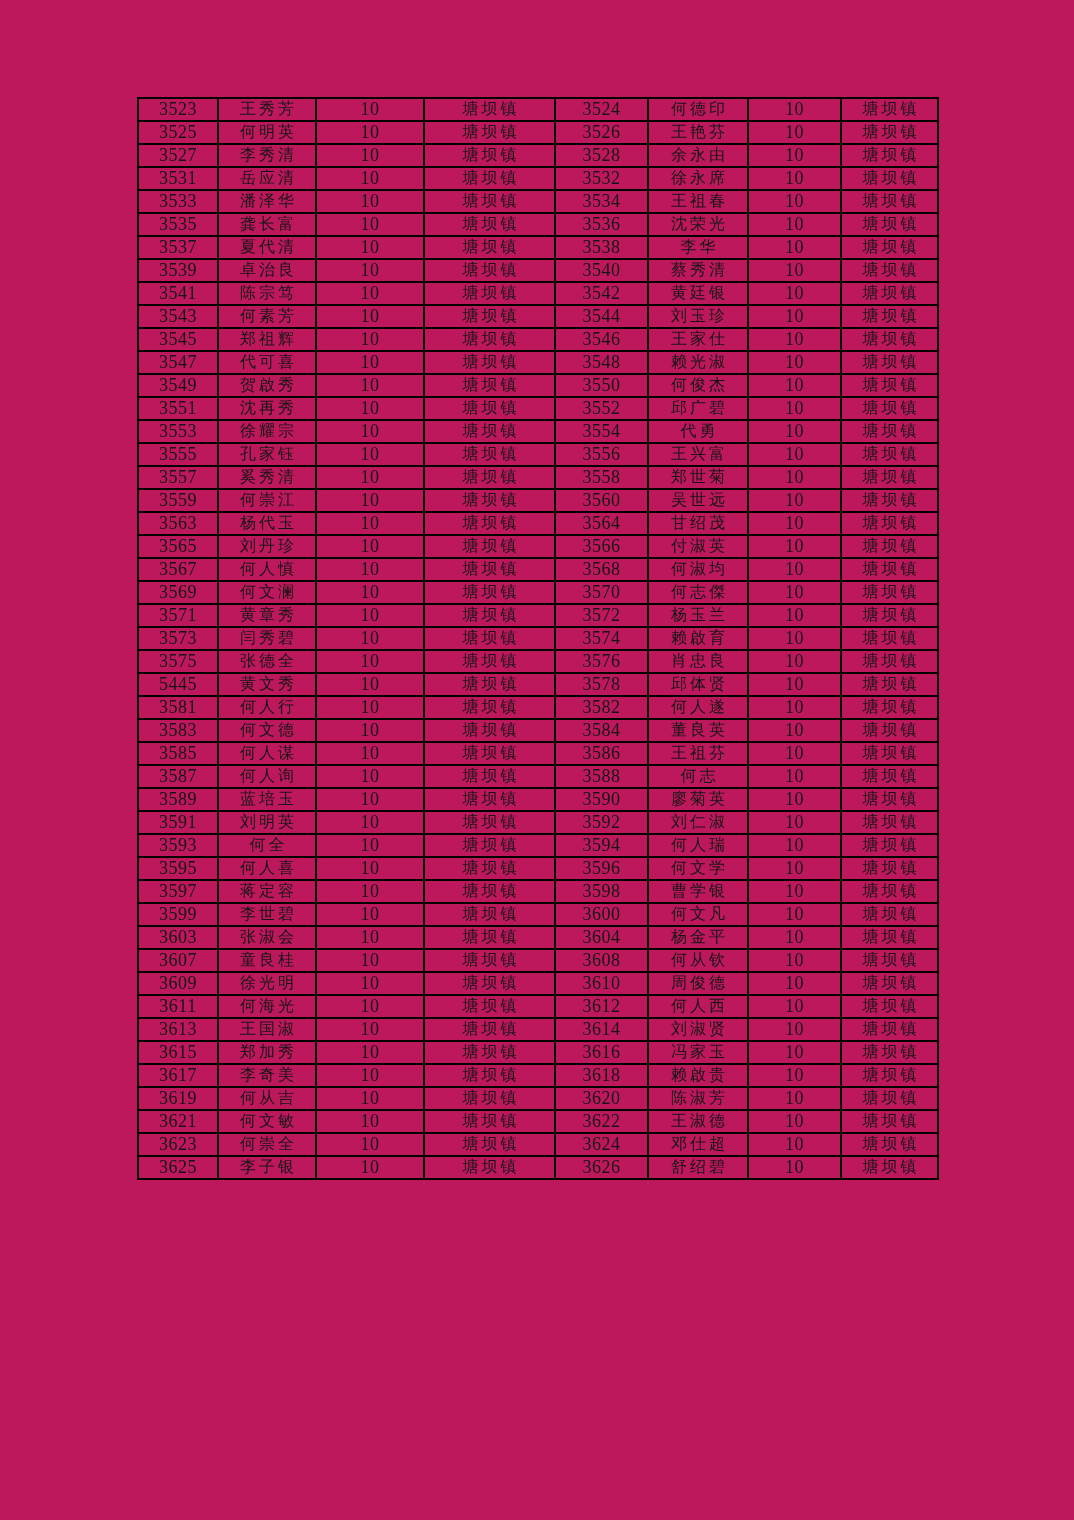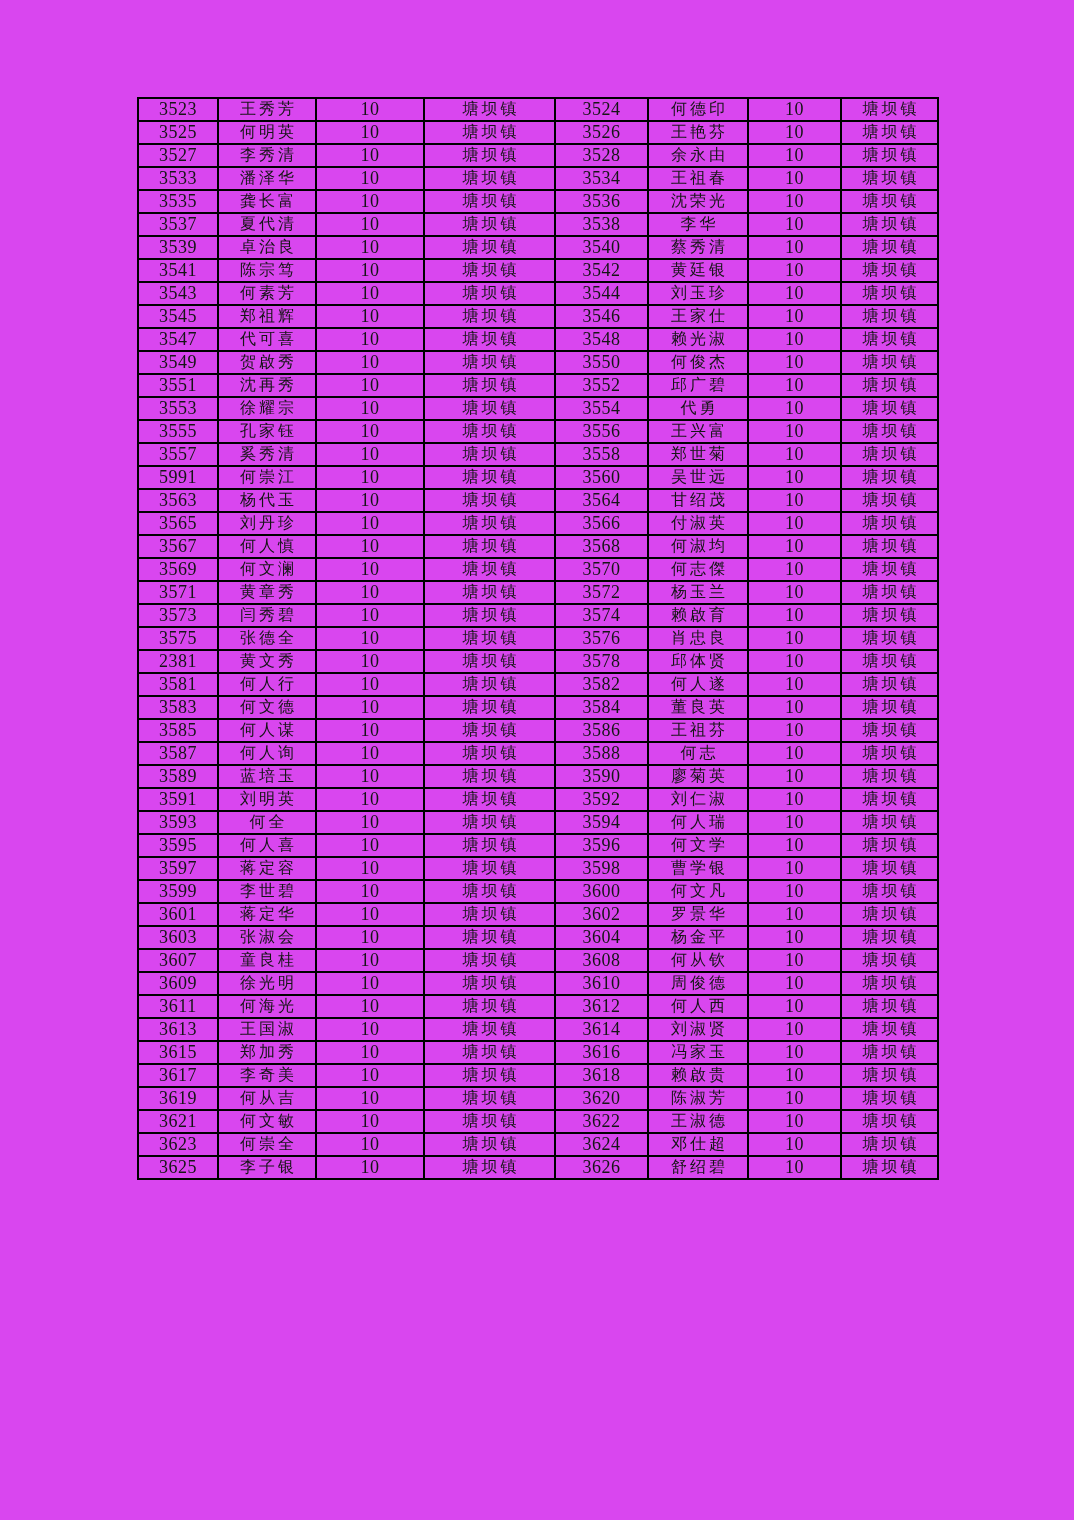--- a/index.html
+++ b/index.html
@@ -4,21 +4,21 @@
 <style>
   html, body {
     margin: 0;
     padding: 0;
     background: #ffffff;
   }
   .page {
     position: relative;
     width: 1074px;
     height: 1520px;
-    background: #d946ef;
+    background: #be185d;
     overflow: hidden;
     font-family: "Liberation Serif", "DejaVu Serif", serif;
   }
   table.roster {
     position: absolute;
     left: 137px;
     top: 97px;
     width: 800px;
     border-collapse: collapse;
     table-layout: fixed;
@@ -94,20 +94,30 @@
           <td class="serial-cell">3527</td>
           <td class="name-cell">李秀清</td>
           <td class="amount-cell">10</td>
           <td class="town-cell">塘坝镇</td>
           <td class="serial-cell">3528</td>
           <td class="name-cell">余永由</td>
           <td class="amount-cell">10</td>
           <td class="town-cell">塘坝镇</td>
         </tr>
         <tr>
+          <td class="serial-cell">3531</td>
+          <td class="name-cell">岳应清</td>
+          <td class="amount-cell">10</td>
+          <td class="town-cell">塘坝镇</td>
+          <td class="serial-cell">3532</td>
+          <td class="name-cell">徐永席</td>
+          <td class="amount-cell">10</td>
+          <td class="town-cell">塘坝镇</td>
+        </tr>
+        <tr>
           <td class="serial-cell">3533</td>
           <td class="name-cell">潘泽华</td>
           <td class="amount-cell">10</td>
           <td class="town-cell">塘坝镇</td>
           <td class="serial-cell">3534</td>
           <td class="name-cell">王祖春</td>
           <td class="amount-cell">10</td>
           <td class="town-cell">塘坝镇</td>
         </tr>
         <tr>
@@ -224,21 +234,21 @@
           <td class="serial-cell">3557</td>
           <td class="name-cell">奚秀清</td>
           <td class="amount-cell">10</td>
           <td class="town-cell">塘坝镇</td>
           <td class="serial-cell">3558</td>
           <td class="name-cell">郑世菊</td>
           <td class="amount-cell">10</td>
           <td class="town-cell">塘坝镇</td>
         </tr>
         <tr>
-          <td class="serial-cell">5991</td>
+          <td class="serial-cell">3559</td>
           <td class="name-cell">何崇江</td>
           <td class="amount-cell">10</td>
           <td class="town-cell">塘坝镇</td>
           <td class="serial-cell">3560</td>
           <td class="name-cell">吴世远</td>
           <td class="amount-cell">10</td>
           <td class="town-cell">塘坝镇</td>
         </tr>
         <tr>
           <td class="serial-cell">3563</td>
@@ -304,21 +314,21 @@
           <td class="serial-cell">3575</td>
           <td class="name-cell">张德全</td>
           <td class="amount-cell">10</td>
           <td class="town-cell">塘坝镇</td>
           <td class="serial-cell">3576</td>
           <td class="name-cell">肖忠良</td>
           <td class="amount-cell">10</td>
           <td class="town-cell">塘坝镇</td>
         </tr>
         <tr>
-          <td class="serial-cell">2381</td>
+          <td class="serial-cell">5445</td>
           <td class="name-cell">黄文秀</td>
           <td class="amount-cell">10</td>
           <td class="town-cell">塘坝镇</td>
           <td class="serial-cell">3578</td>
           <td class="name-cell">邱体贤</td>
           <td class="amount-cell">10</td>
           <td class="town-cell">塘坝镇</td>
         </tr>
         <tr>
           <td class="serial-cell">3581</td>
@@ -410,30 +420,20 @@
           <td class="amount-cell">10</td>
           <td class="town-cell">塘坝镇</td>
         </tr>
         <tr>
           <td class="serial-cell">3599</td>
           <td class="name-cell">李世碧</td>
           <td class="amount-cell">10</td>
           <td class="town-cell">塘坝镇</td>
           <td class="serial-cell">3600</td>
           <td class="name-cell">何文凡</td>
-          <td class="amount-cell">10</td>
-          <td class="town-cell">塘坝镇</td>
-        </tr>
-        <tr>
-          <td class="serial-cell">3601</td>
-          <td class="name-cell">蒋定华</td>
-          <td class="amount-cell">10</td>
-          <td class="town-cell">塘坝镇</td>
-          <td class="serial-cell">3602</td>
-          <td class="name-cell">罗景华</td>
           <td class="amount-cell">10</td>
           <td class="town-cell">塘坝镇</td>
         </tr>
         <tr>
           <td class="serial-cell">3603</td>
           <td class="name-cell">张淑会</td>
           <td class="amount-cell">10</td>
           <td class="town-cell">塘坝镇</td>
           <td class="serial-cell">3604</td>
           <td class="name-cell">杨金平</td>

